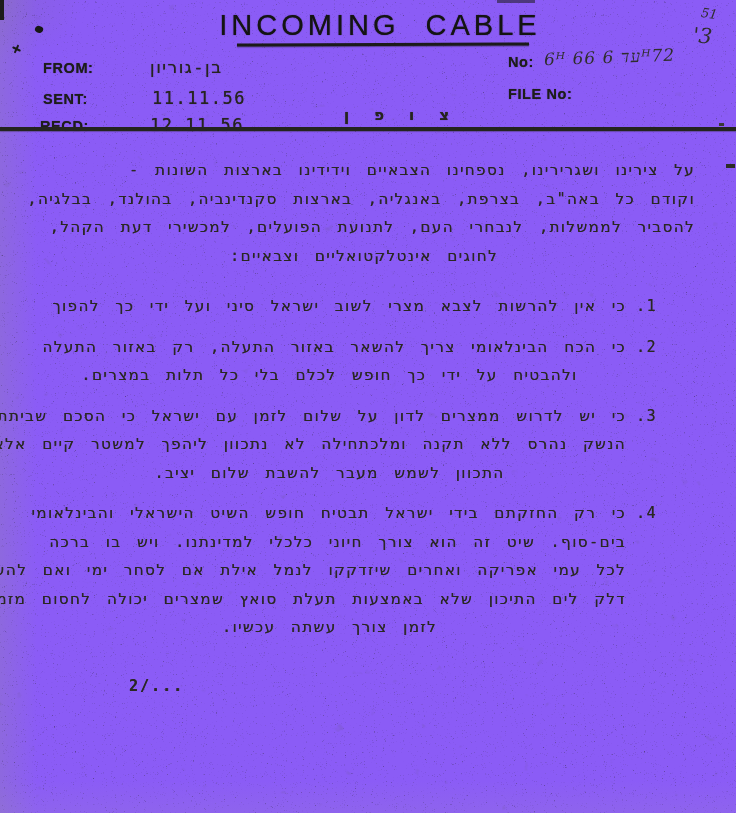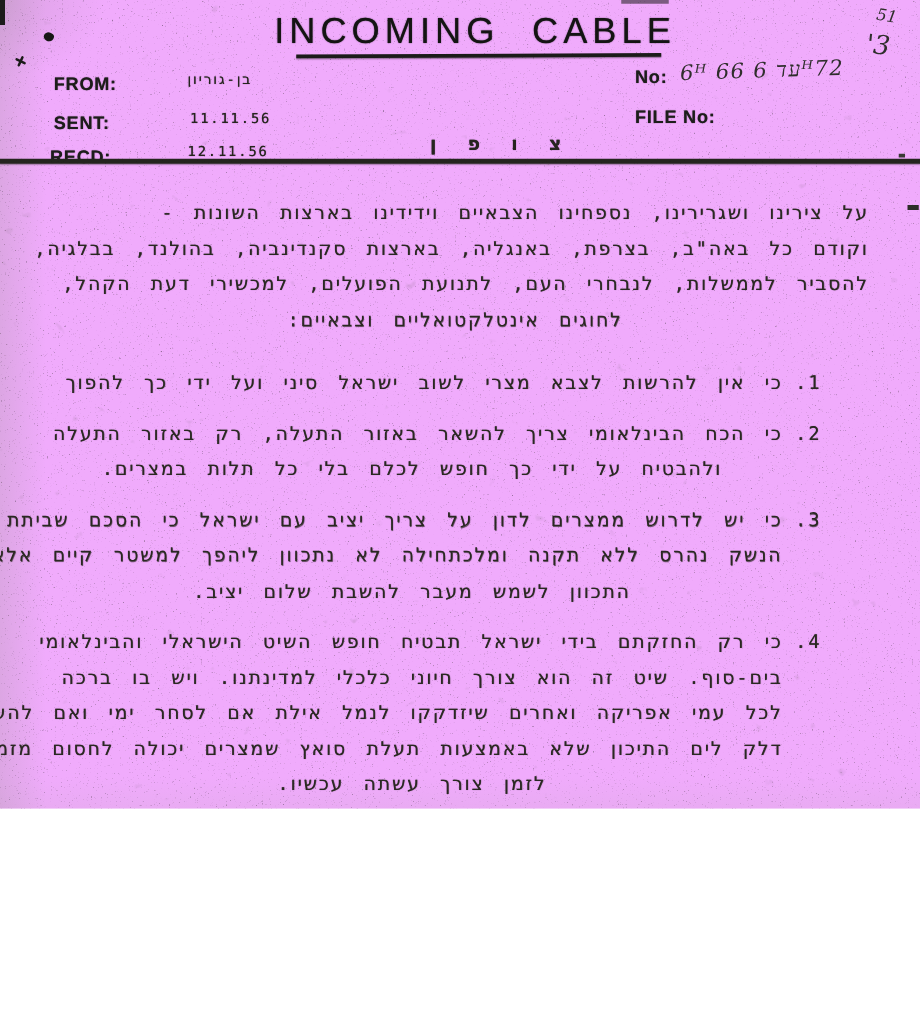--- a/index.html
+++ b/index.html
@@ -1,19 +1,19 @@
 <!DOCTYPE html>
 <html lang="he"><head>
 <meta charset="utf-8">
 <style>
   html,body{margin:0;padding:0;}
   .page{
     position:relative;
-    width:736px;height:647px;
-    background:#f0abfc;
+    width:736px;height:813px;
+    background:#8b5cf6;
     overflow:hidden;
     font-family:"DejaVu Sans Mono","DejaVu Sans",monospace;
     color:#2a2822;
   }
   .edge-shade{
     position:absolute;inset:0;pointer-events:none;z-index:1;
     background:
       linear-gradient(90deg, rgba(150,148,140,0.22), rgba(150,148,140,0) 5%),
       linear-gradient(0deg, rgba(170,168,160,0.10), rgba(170,168,160,0) 4%),
       radial-gradient(120px 90px at 0 0, rgba(120,118,110,0.18), transparent 70%);
@@ -34,21 +34,21 @@
     box-shadow:0 1px 1px rgba(27,27,25,.4);z-index:2;
   }
   .f-label{
     position:absolute;z-index:2;
     font-family:"Liberation Sans",sans-serif;font-weight:700;font-size:14.5px;
     letter-spacing:.6px;color:#1d1d1b;
     text-shadow:0 0 .8px rgba(25,25,23,.8);
     white-space:nowrap;
   }
   .f-value{
-    position:absolute;z-index:2;font-size:11px;letter-spacing:1.5px;
+    position:absolute;z-index:2;font-size:17px;letter-spacing:1.5px;
     color:#26241f;text-shadow:0 0 .7px rgba(38,36,31,.85);white-space:nowrap;
   }
   .rtl{direction:rtl;}
   .hand{
     position:absolute;z-index:2;font-family:"DejaVu Serif","Liberation Serif",serif;
     font-style:italic;color:#2f2e2c;white-space:nowrap;
   }
   .hand-no{left:544px;top:47px;font-size:17px;letter-spacing:1px;transform:rotate(-2deg);direction:ltr;}
   .hand-mark1{left:701px;top:6px;font-size:13px;transform:rotate(9deg);}
   .hand-mark2{left:693px;top:24px;font-size:21px;transform:rotate(6deg);}
@@ -146,21 +146,21 @@
         <div class="item">
           <span class="num">.2</span>
           <div class="lines">
             <div class="line">כי הכח הבינלאומי צריך להשאר באזור התעלה, רק באזור התעלה</div>
             <div class="line">ולהבטיח על ידי כך חופש לכלם בלי כל תלות במצרים.</div>
           </div>
         </div>
         <div class="item">
           <span class="num">.3</span>
           <div class="lines">
-            <div class="line">כי יש לדרוש ממצרים לדון על צריך יציב עם ישראל כי הסכם שביתת</div>
+            <div class="line">כי יש לדרוש ממצרים לדון על שלום לזמן עם ישראל כי הסכם שביתת</div>
             <div class="line">הנשק נהרס ללא תקנה ומלכתחילה לא נתכוון ליהפך למשטר קיים אלא</div>
             <div class="line">התכוון לשמש מעבר להשבת שלום יציב.</div>
           </div>
         </div>
         <div class="item">
           <span class="num">.4</span>
           <div class="lines">
             <div class="line">כי רק החזקתם בידי ישראל תבטיח חופש השיט הישראלי והבינלאומי</div>
             <div class="line">בים-סוף. שיט זה הוא צורך חיוני כלכלי למדינתנו. ויש בו ברכה</div>
             <div class="line">לכל עמי אפריקה ואחרים שיזדקקו לנמל אילת אם לסחר ימי ואם להעברת</div>

